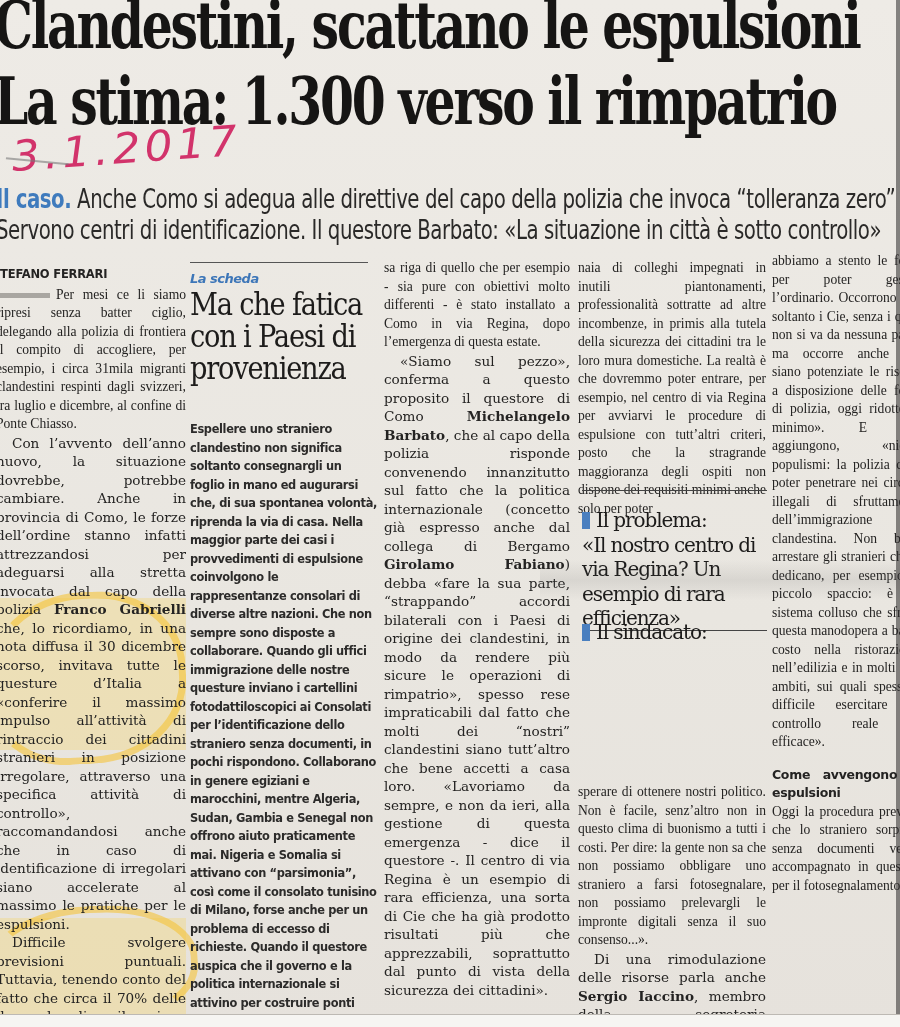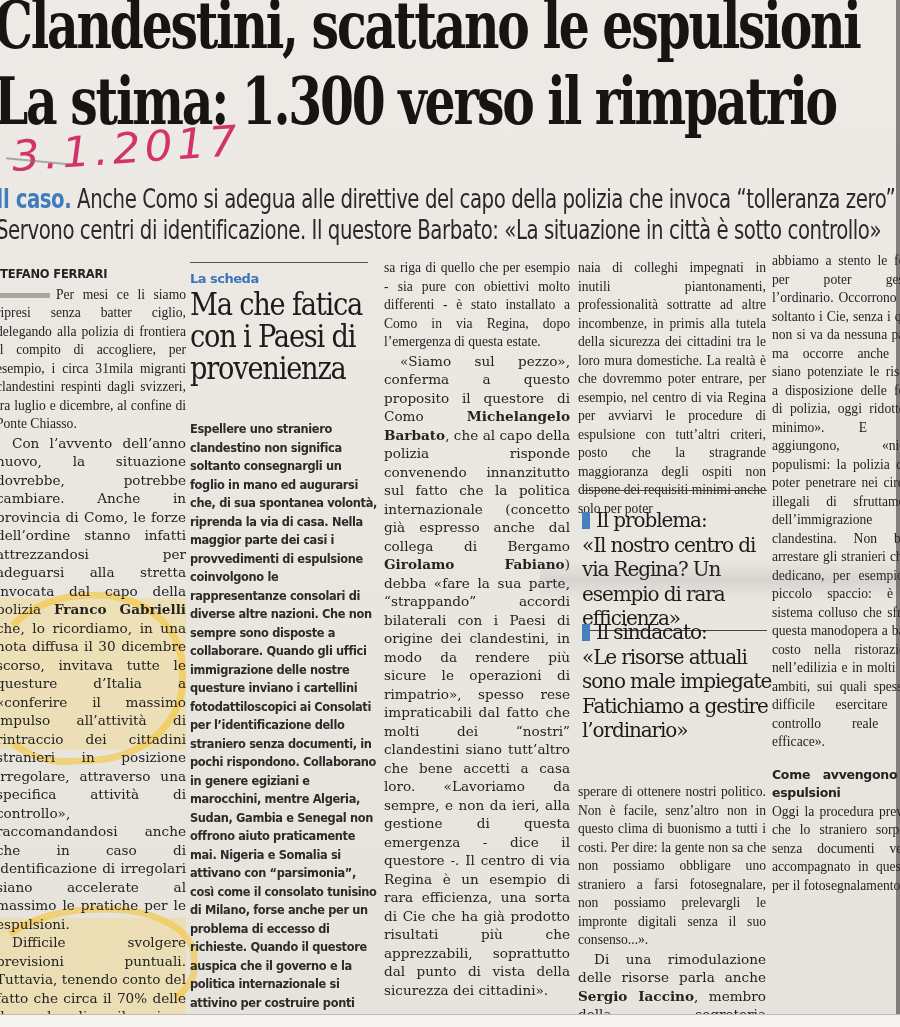--- a/index.html
+++ b/index.html
@@ -47,21 +47,21 @@
 
   
   .hl-box { position: absolute; border: 7px solid rgba(246, 194, 45, 0.55); border-radius: 50% 45% 48% 40%; pointer-events: none; }
   .hl-a { left: -14px; top: 592px; width: 200px; height: 172px; transform: rotate(-3deg); border-left-color: transparent; }
   .hl-b { left: -14px; top: 906px; width: 212px; height: 120px; transform: rotate(-2deg); border-left-color: transparent; border-bottom-color: transparent; }
   .mark-fill { position:absolute; background: rgba(248, 208, 80, 0.28); pointer-events:none; }
 
   
   .scheda { position: absolute; left: 190px; top: 262px; width: 188px; }
   .scheda-rule { height: 1px; background: #555; margin-left: 0; width: 178px; }
-  .scheda-kicker { font-family: "DejaVu Sans", sans-serif; font-weight: bold; font-size: 13px; color: #3d76b8; margin-top: 8px; letter-spacing: -0.5px; }
+  .scheda-kicker { font-family: "DejaVu Sans", sans-serif; font-weight: bold; font-size: 13px; color: #3d76b8; margin-top: 8px; letter-spacing: -0.5px; font-style: italic; }
   .scheda-title { font-family: "DejaVu Serif", serif; font-size: 31px; line-height: 32px; color: #1d1c1b; margin-top: 2px; letter-spacing: -1.4px; transform: scaleX(0.88); transform-origin: left top; width: 215px; }
   .scheda-body { font-family: "DejaVu Sans", sans-serif; font-weight: bold; font-size: 11.4px; line-height: 18.5px;
     margin-top: 36px; color: #2c2b2a; letter-spacing: -0.35px; width: 188px; }
 
   
   .pull { position: absolute; left: 582px; width: 190px; font-family: "DejaVu Serif", serif;
     font-size: 20px; line-height: 24.5px; color: #1c1b1a; letter-spacing: -1.1px; }
   .pull .marker { display:inline-block; width: 8px; height: 17px; background: #4a7fbf; margin-right: 6px; vertical-align: -2px; }
   .pull1 { top: 508px; }
   .pull2 { top: 620px; }
@@ -120,21 +120,20 @@
     <p class="noindent">naia di colleghi impegnati in inutili piantonamenti, professionalità sottratte ad altre incombenze, in primis alla tutela della sicurezza dei cittadini tra le loro mura domestiche. La realtà è che dovremmo poter entrare, per esempio, nel centro di via Regina per avviarvi le procedure di espulsione con tutt’altri criteri, posto che la stragrande maggioranza degli ospiti non dispone dei requisiti minimi anche solo per poter</p>
   </div>
   <div class="pull-rule" style="top:490px;"></div>
   <div class="pull pull1">
     <span class="marker"></span><span>Il problema:</span><br>
     <span>«Il nostro centro di via Regina? Un esempio di rara efficienza»</span>
   </div>
   <div class="pull-rule" style="top:630px;"></div>
   <div class="pull pull2">
     <span class="marker"></span><span>Il sindacato:</span><br>
-    <span>«Le risorse attuali sono male impiegate Fatichiamo a gestire l’ordinario»</span>
   </div>
   <div class="col col4" style="top:783px;">
     <p class="noindent">sperare di ottenere nostri politico. Non è facile, senz’altro non in questo clima di buonismo a tutti i costi. Per dire: la gente non sa che non possiamo obbligare uno straniero a farsi fotosegnalare, non possiamo prelevargli le impronte digitali senza il suo consenso...».</p>
     <p><span>Di una rimodulazione delle risorse parla anche </span><b>Sergio Iaccino</b><span>, membro della segreteria provinciale del Silp Cgil: «La realtà - dice - è che a Como</span></p>
   </div>
 
   <div class="col col5">
     <p class="noindent">abbiamo a stento le forze per poter gestire l’ordinario. Occorrono non soltanto i Cie, senza i quali non si va da nessuna parte, ma occorre anche che siano potenziate le risorse a disposizione delle forze di polizia, oggi ridotte al minimo». E poi, aggiungono, «niente populismi: la polizia deve poter penetrare nei circuiti illegali di sfruttamento dell’immigrazione clandestina. Non basta arrestare gli stranieri che si dedicano, per esempio al piccolo spaccio: è un sistema colluso che sfrutta questa manodopera a basso costo nella ristorazione, nell’edilizia e in molti altri ambiti, sui quali spesso è difficile esercitare un controllo reale ed efficace».</p>
     <div class="sechead">Come avvengono le espulsioni</div>
     <p class="noindent">Oggi la procedura prevede che lo straniero sorpreso senza documenti venga accompagnato in questura per il fotosegnalamento.</p>

